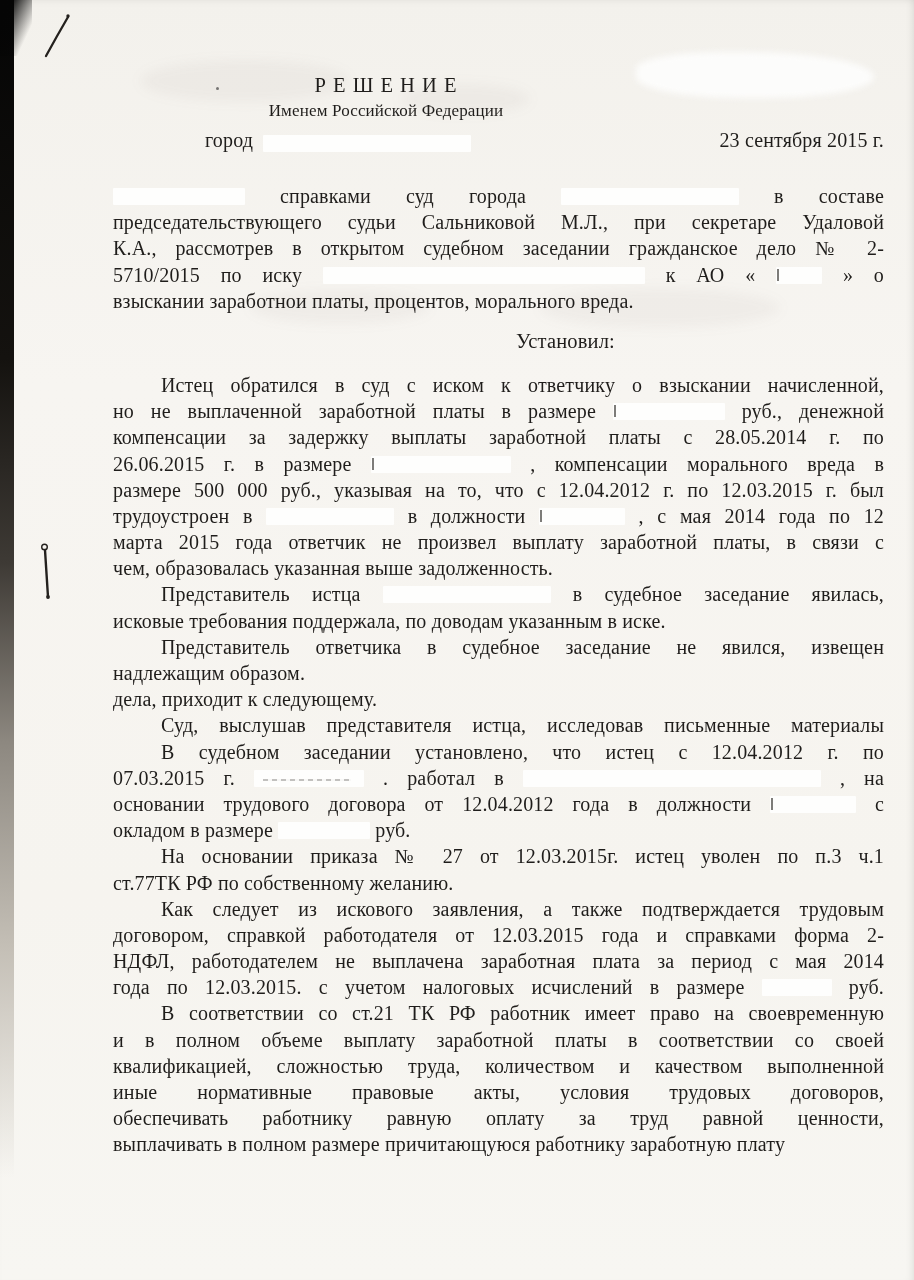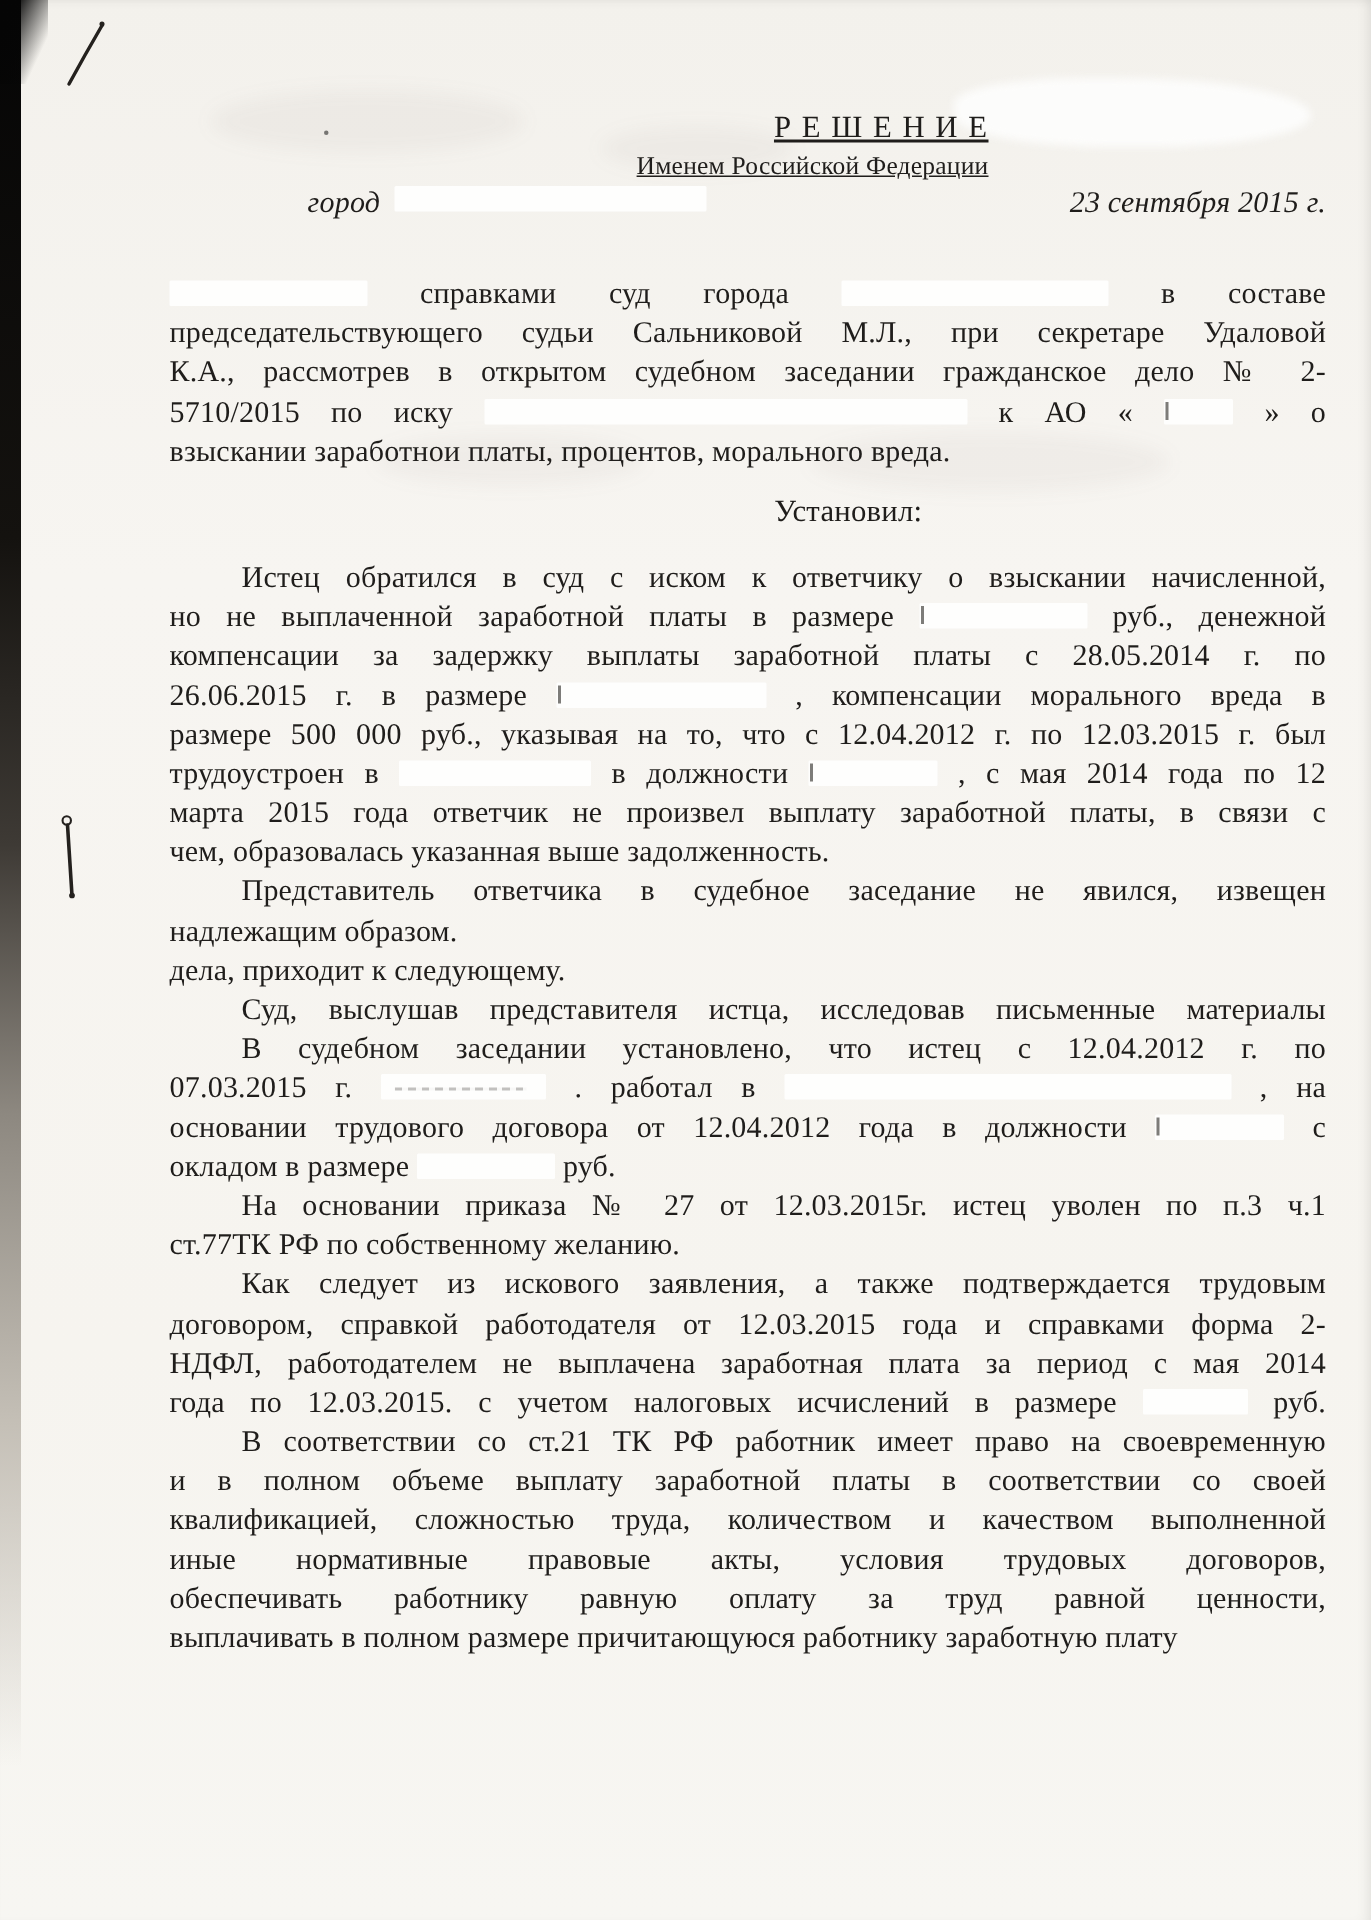--- a/index.html
+++ b/index.html
@@ -37,25 +37,25 @@
     background: #fcfcfb; border-radius: 40% 60% 50% 50%; filter: blur(3px);
   }
 
   .marks { position: absolute; left: 0; top: 0; pointer-events: none; }
 
   
   .content {
     position: absolute; left: 113px; top: 64px; width: 771px;
     font-size: 20px; letter-spacing: 0.15px;
   }
-  .title-block { width: 546px; text-align: right; text-decoration: underline; }
+  .title-block { width: 546px; text-align: center; }
   .t1 { margin-top: 8px;  height: 26px; line-height: 26px; font-size: 20.5px; letter-spacing: 1px; }
   .t2 { height: 26px; line-height: 26px; font-size: 17px; }
 
-  .city-row { display: flex; align-items: flex-start; height: 28px; padding-left: 92px; font-style: italic; }
+  .city-row { display: flex; align-items: flex-end; height: 28px; padding-left: 92px; }
   .city-row .spacer { flex: 1; }
   .city-gap { margin-left: 10px; }
 
   .para-head { margin-top: 31px; }
   .ustanovil {
     margin-top: 14px; height: 26px; line-height: 26px;
     text-align: center; transform: translateX(67px); font-size: 20.5px;
   }
   .body-paras { margin-top: 18px; }
 
@@ -126,20 +126,24 @@
           <div class="line indent"><span>Истец обратился в суд с иском к ответчику о взыскании начисленной,</span></div>
           <div class="line"><span>но не выплаченной заработной платы в размере</span> <span class="gap tick" style="width: 112px;"></span> <span>руб., денежной</span></div>
           <div class="line"><span>компенсации за задержку выплаты заработной платы с 28.05.2014 г. по</span></div>
           <div class="line"><span>26.06.2015 г. в размере</span> <span class="gap tick" style="width: 140px;"></span> <span>, компенсации морального вреда в</span></div>
           <div class="line"><span>размере 500 000 руб., указывая на то, что с 12.04.2012 г. по 12.03.2015 г. был</span></div>
           <div class="line"><span>трудоустроен в</span> <span class="gap" style="width: 128px;"></span> <span>в должности</span> <span class="gap tick" style="width: 86px;"></span> <span>, с мая 2014 года по 12</span></div>
           <div class="line"><span>марта 2015 года ответчик не произвел выплату заработной платы, в связи с</span></div>
           <div class="line last"><span>чем, образовалась указанная выше задолженность.</span></div>
         </div>
         <div>
+          <div class="line indent"><span>Представитель истца</span> <span class="gap" style="width: 168px;"></span> <span>в судебное заседание явилась,</span></div>
+          <div class="line last"><span>исковые требования поддержала, по доводам указанным в иске.</span></div>
+        </div>
+        <div>
           <div class="line indent"><span>Представитель ответчика в судебное заседание не явился, извещен</span></div>
           <div class="line last"><span>надлежащим образом.</span></div>
         </div>
         <div>
           <div class="line last"><span>дела, приходит к следующему.</span></div>
           <div class="line indent"><span>Суд, выслушав представителя истца, исследовав письменные материалы</span></div>
         </div>
         <div>
           <div class="line indent"><span>В судебном заседании установлено, что истец с 12.04.2012 г. по</span></div>
           <div class="line"><span>07.03.2015 г.</span> <span class="gap faint" style="width: 110px;"></span> <span>. работал в</span> <span class="gap" style="width: 298px;"></span> <span>, на</span></div>

